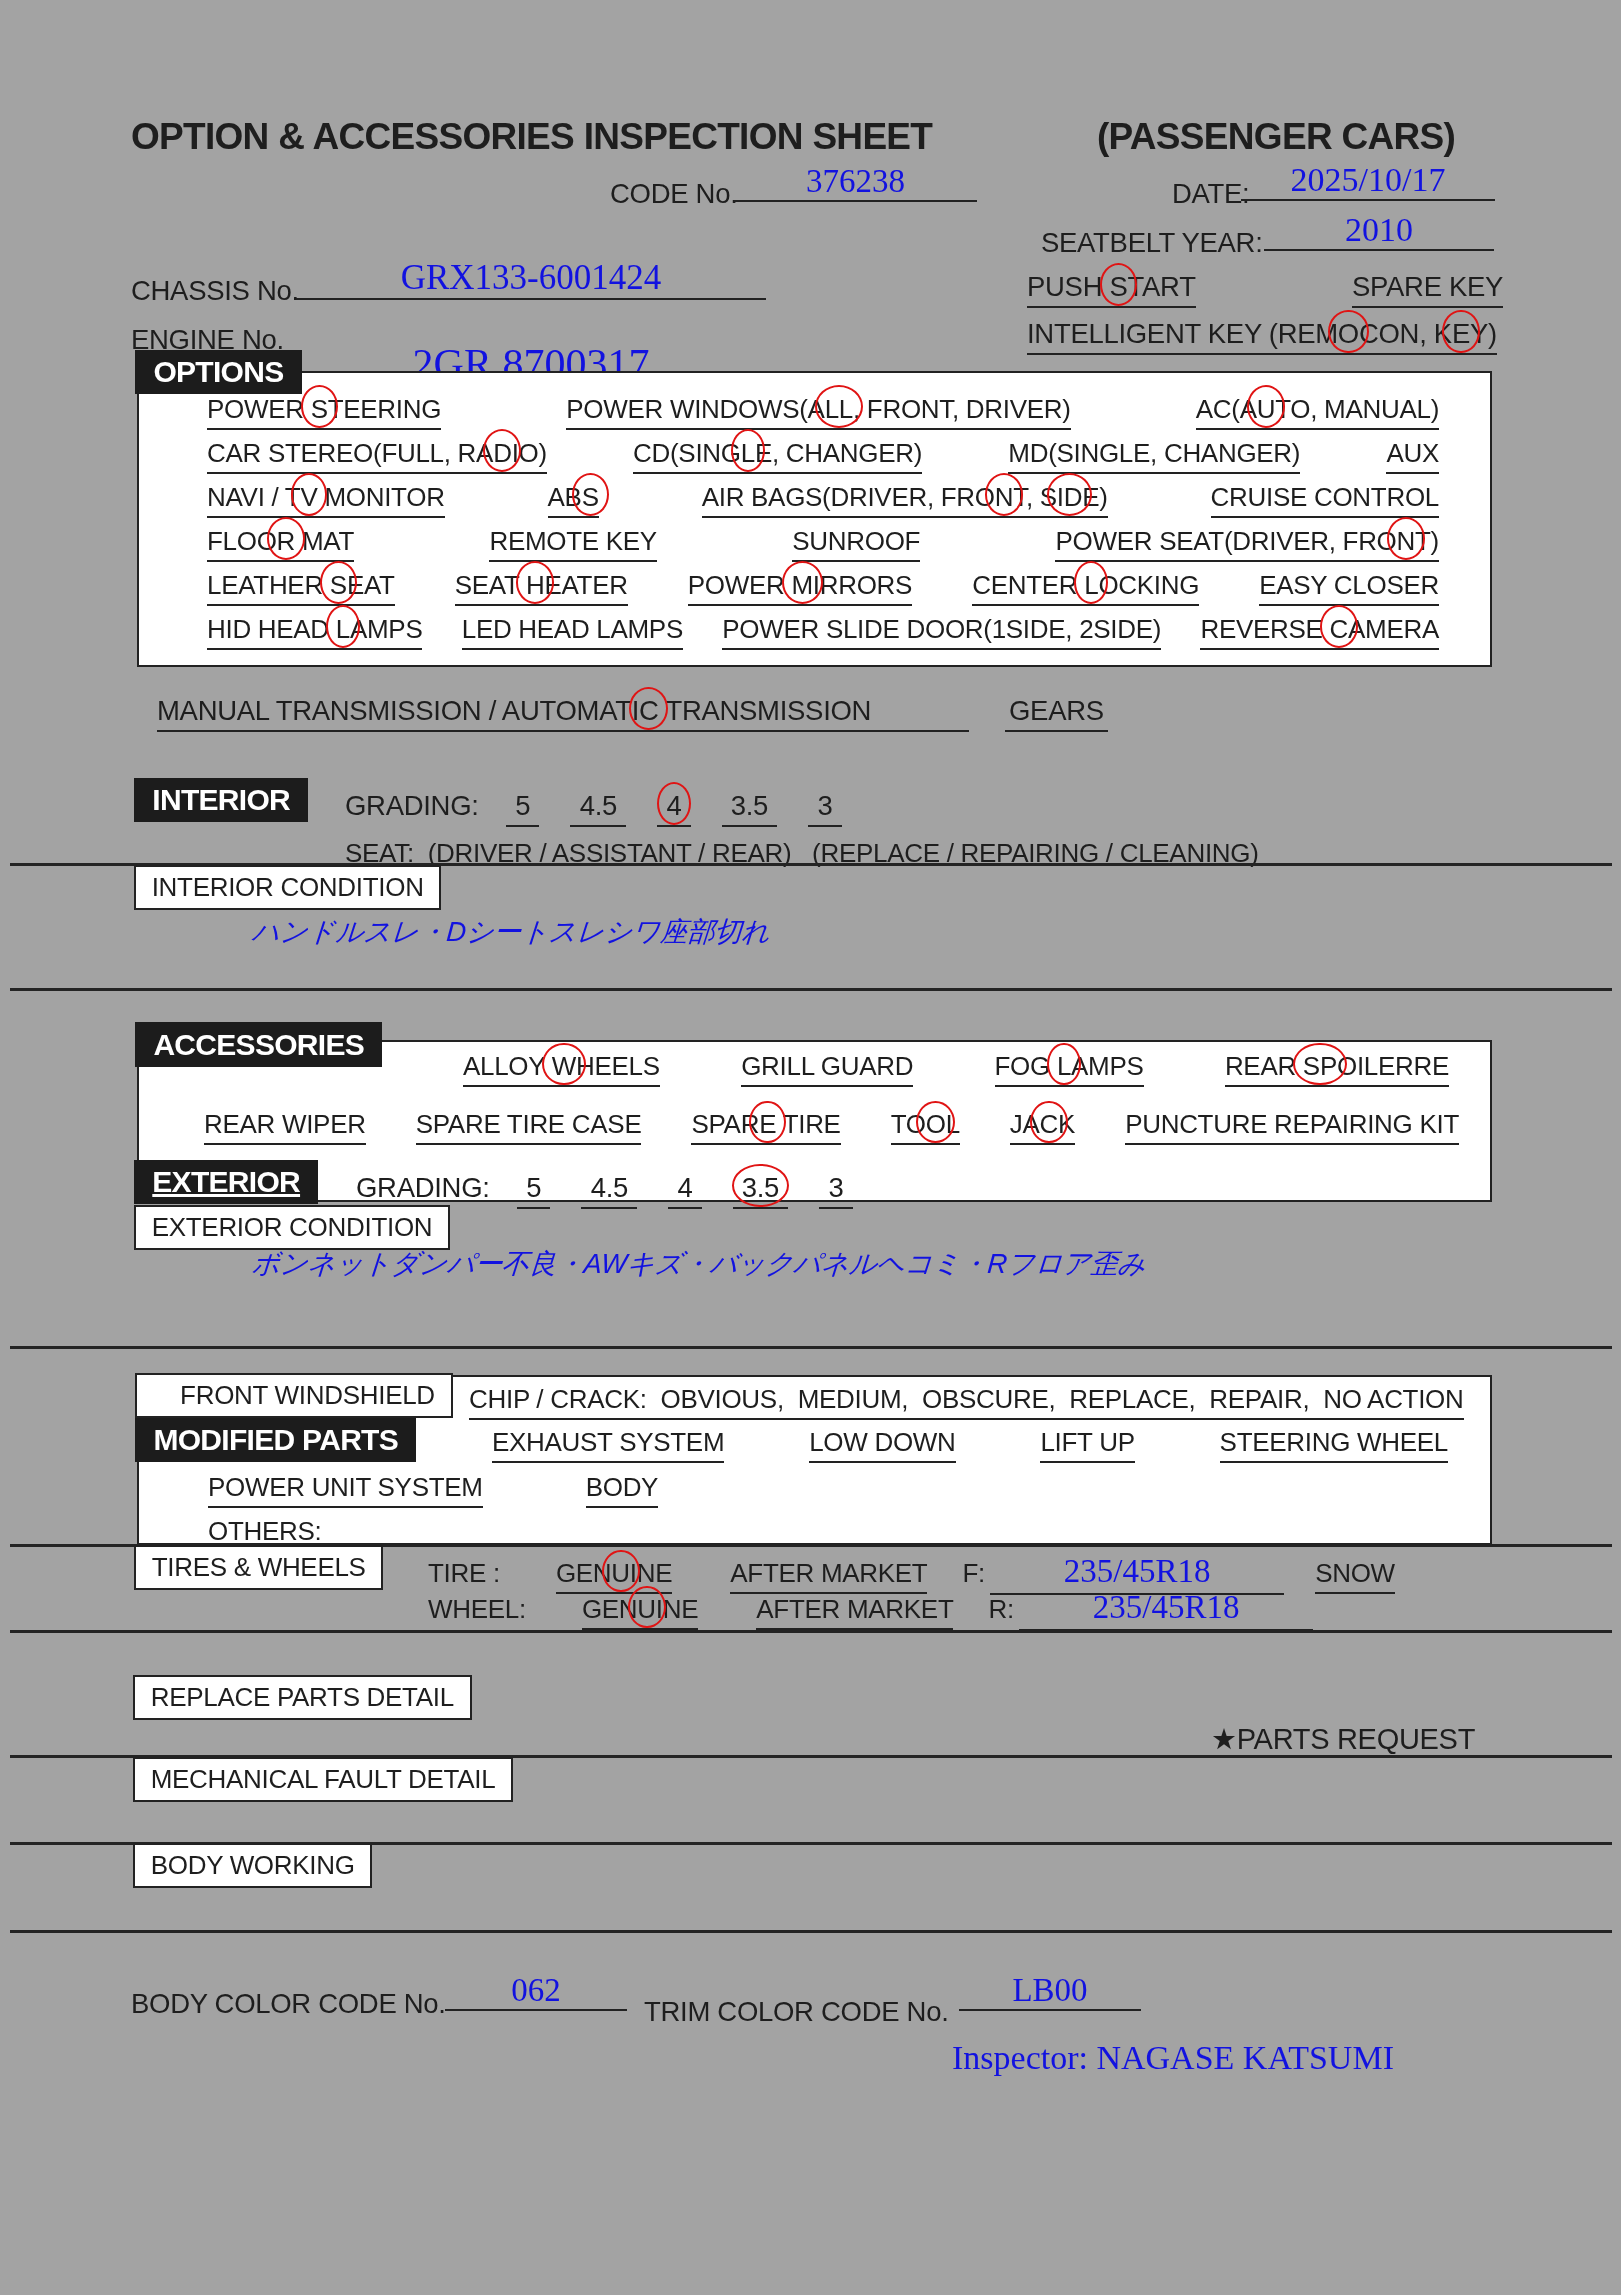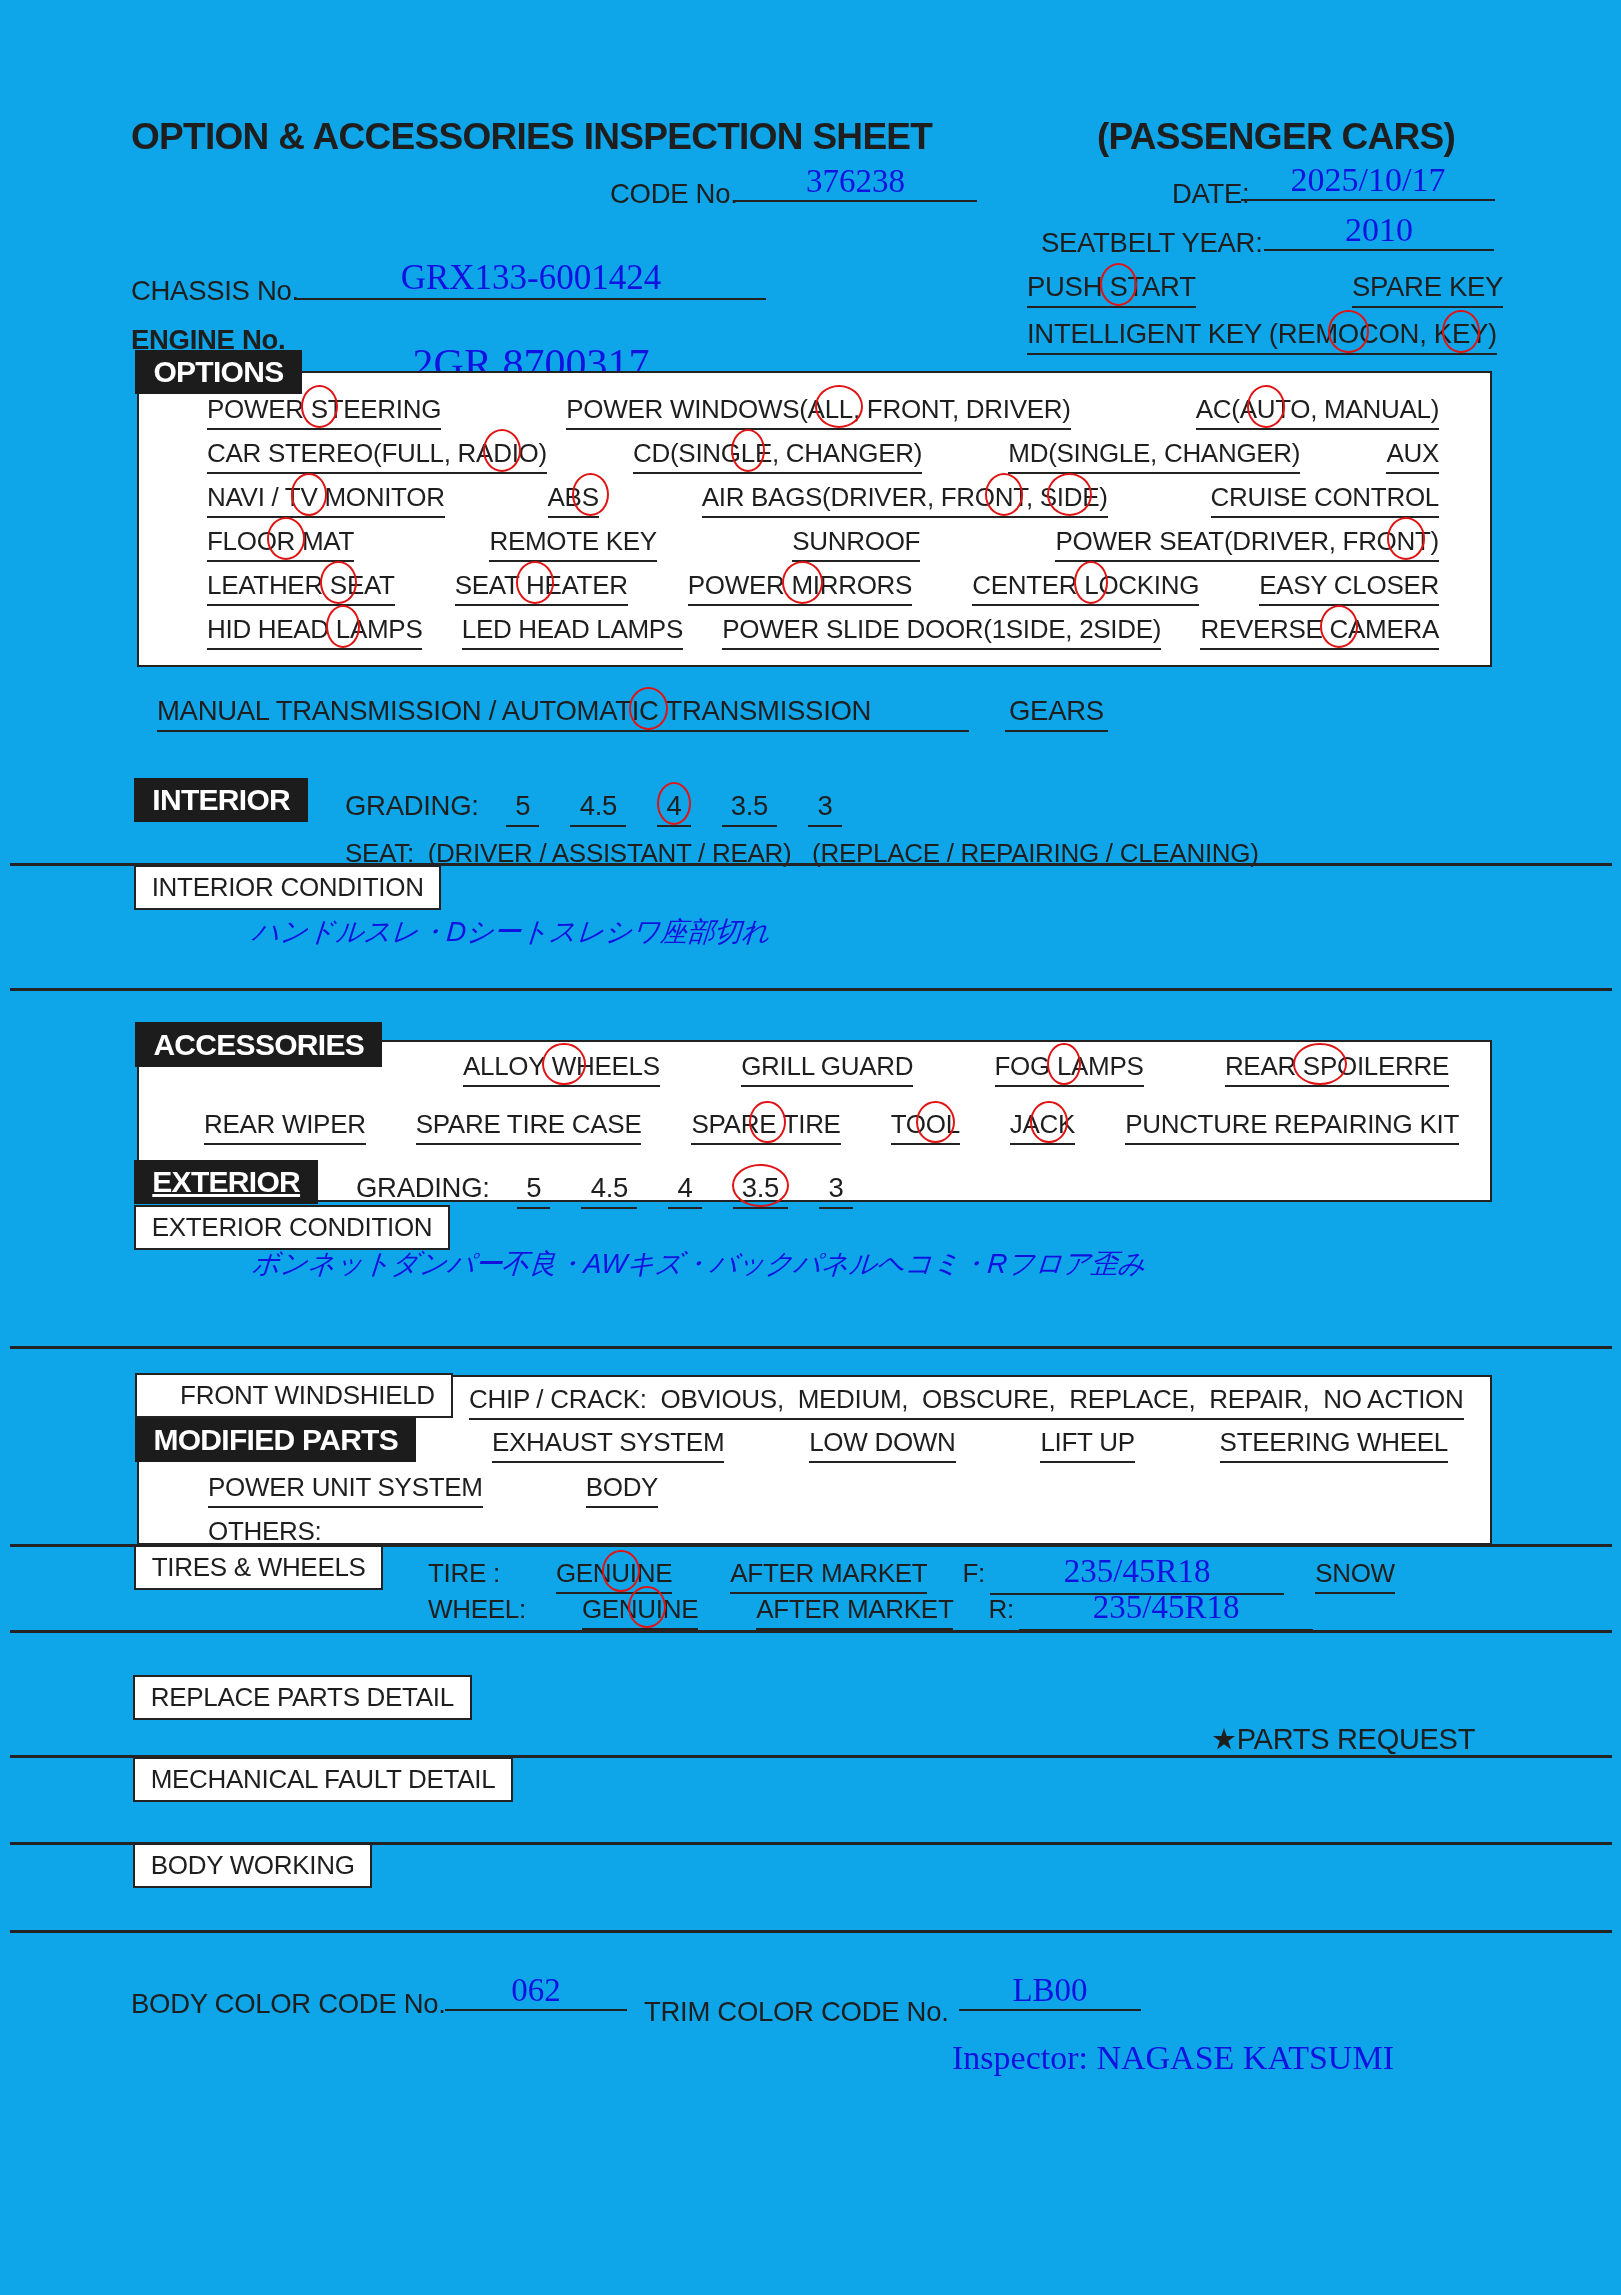--- a/index.html
+++ b/index.html
@@ -4,21 +4,21 @@
 <style>
   :root{
     --ink:#1e1e1e;
     --blue:#1212e0;
     --red:#e01414;
   }
   html,body{margin:0;padding:0;background:#fff;}
   .page{
     position:relative;
     width:1622px;height:2295px;
-    background:#0ea5e9;
+    background:#a3a3a3;
     font-family:"Liberation Sans","DejaVu Sans",sans-serif;
     color:var(--ink);
     letter-spacing:-0.3px;
     overflow:hidden;
   }
   .abs{position:absolute;}
   .title{font-size:37px;font-weight:700;letter-spacing:-0.7px;}
   .lbl{font-size:27.5px;}
   .u{border-bottom:2.6px solid #222;padding-bottom:3.3px;}
   .field{
@@ -101,21 +101,21 @@
   <div class="field" style="left:1241px;top:161px;width:254px;font-size:34px;">2025/10/17</div>
 
   <div class="abs lbl" style="left:1041px;top:227px;">SEATBELT YEAR:</div>
   <div class="field" style="left:1264px;top:211px;width:230px;font-size:34px;">2010</div>
 
   <div class="abs lbl" style="left:131px;top:275px;">CHASSIS No.</div>
   <div class="field" style="left:296px;top:258px;width:470px;font-size:35px;">GRX133-6001424</div>
   <div class="abs lbl u" style="left:1027px;top:271px;"><span>PUSH </span><span class="circled">S</span><span>TART</span></div>
   <div class="abs lbl u" style="left:1352px;top:271px;">SPARE KEY</div>
 
-  <div class="abs lbl" style="left:131px;top:324px;font-weight:bold;">ENGINE No.</div>
+  <div class="abs lbl" style="left:131px;top:324px;">ENGINE No.</div>
   <div class="field" style="left:296px;top:305px;width:470px;font-size:42px;margin-top:35px;">2GR 8700317</div>
   <div class="abs lbl u" style="left:1027px;top:318px;"><span>INTELLIGENT KEY (REM</span><span class="circled">O</span><span>CON, K</span><span class="circled">E</span><span>Y)</span></div>
 
   <div class="sectionbox" style="left:137px;top:371px;width:1355px;height:296px;">
     <div class="abs blackbox" style="left:-3.9px;top:-23.5px;">OPTIONS</div>
     <div class="optrows">
       <div class="optrow">
         <span class="u"><span>POWER </span><span class="circled">S</span><span>TEERING</span></span>
         <span class="u"><span>POWER WINDOWS(A</span><span class="circled">LL</span><span>, FRONT, DRIVER)</span></span>
         <span class="u"><span>AC(A</span><span class="circled">U</span><span>TO, MANUAL)</span></span>

